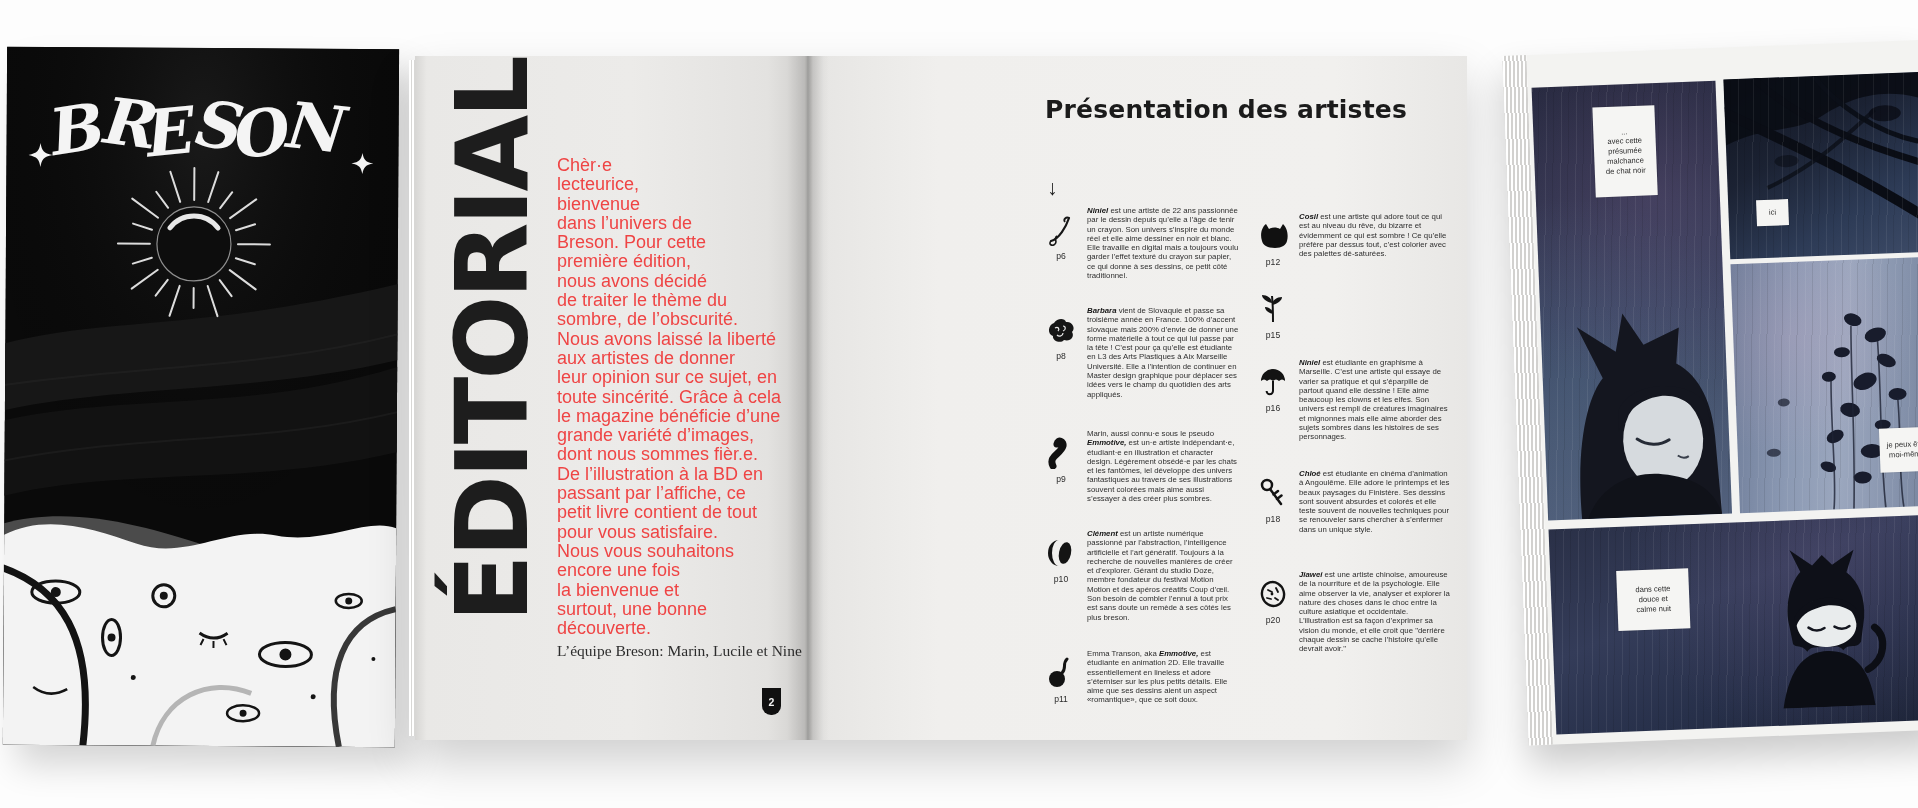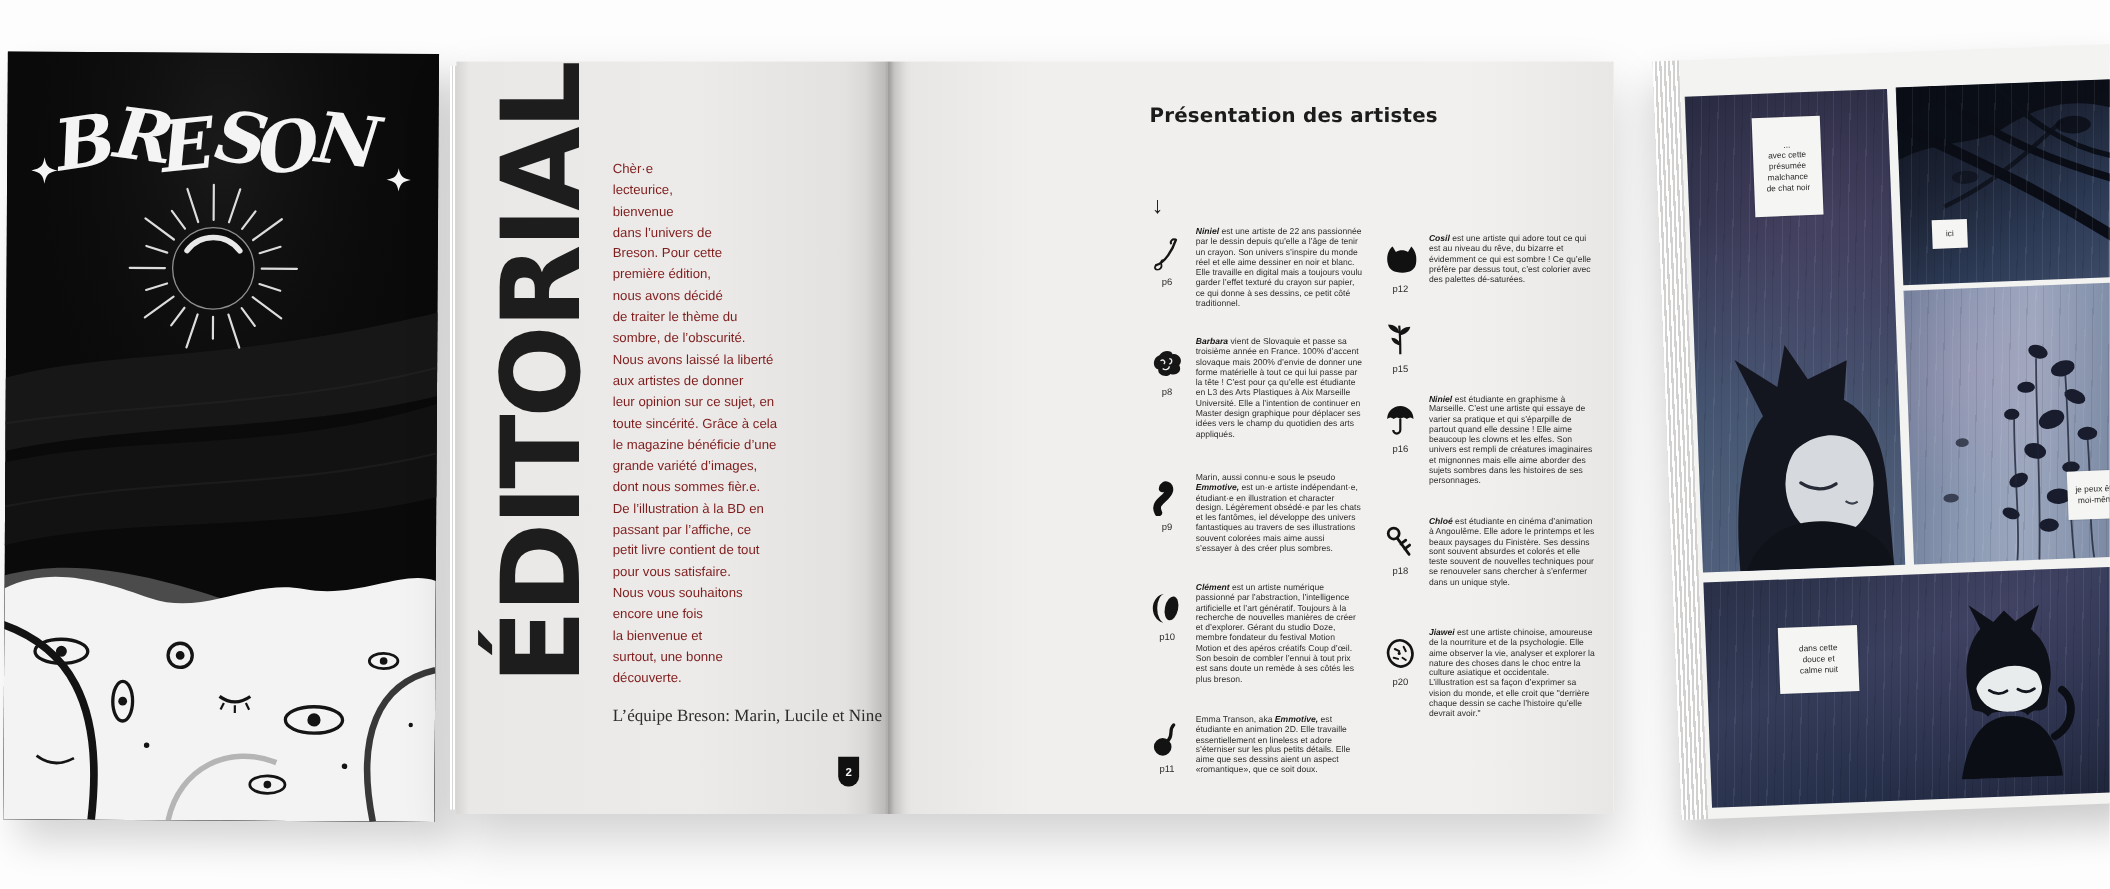--- a/index.html
+++ b/index.html
@@ -20,28 +20,28 @@
       background:linear-gradient(to right,#c9c8c6 0,#e7e6e4 2.5%,#f0efed 20%,#f1f0ee 80%,#e8e7e5 100%);}
   .gutter{position:absolute;left:372px;top:0;width:42px;height:100%;pointer-events:none;
       background:linear-gradient(to right,rgba(0,0,0,0) 0,rgba(0,0,0,.10) 42%,rgba(0,0,0,.22) 50%,rgba(0,0,0,.07) 62%,rgba(0,0,0,0) 100%);}
   .spread::before{content:"";position:absolute;left:-6px;top:4px;bottom:4px;width:7px;
       background:repeating-linear-gradient(to right,#fff 0 2px,#d8d7d5 2px 3px);}
 
   .edit-title{position:absolute;left:24px;top:566px;width:552px;height:110px;
       transform:rotate(-90deg);transform-origin:0 0;
       font-family:"DejaVu Sans",sans-serif;font-weight:bold;font-size:99px;line-height:108px;
       letter-spacing:-3px;color:#1d1d1d;white-space:nowrap;}
-  .edit-body{position:absolute;left:142px;top:88px;width:258px;white-space:pre-line;
-      font-size:12px;line-height:19.3px;color:#7f1d1d;}
+  .edit-body{position:absolute;left:142px;top:100px;width:258px;white-space:pre-line;
+      font-size:18px;line-height:19.3px;color:#ef4444;}
   .edit-sign{position:absolute;left:142px;top:586px;width:250px;font-size:15.5px;color:#2d2d2d;font-family:Liberation Serif, serif;}
   .page-tab{position:absolute;left:347px;top:632px;width:19px;height:27px;background:#101010;
       border-radius:0 0 9px 9px;display:flex;align-items:center;justify-content:center;
       color:#f4f4f4;font-size:10.5px;font-weight:bold;}
 
-  .art-heading{position:absolute;left:630px;top:39px;font-size:18px;font-weight:bold;
+  .art-heading{position:absolute;left:630px;top:39px;font-size:25px;font-weight:bold;
       color:#1b1b1b;letter-spacing:.2px;font-family:"DejaVu Sans",sans-serif;}
   .art-intro{position:absolute;left:630px;top:73px;width:308px;white-space:pre-line;
       font-size:11.5px;line-height:15px;color:#333;}
   .art-arrow{position:absolute;left:632px;top:120px;font-size:21px;color:#1c1c1c;font-weight:bold;}
 
   .artist{position:absolute;display:flex;gap:8px;width:196px;}
   .aicol{flex:0 0 36px;display:flex;flex-direction:column;align-items:center;padding-top:8px;}
   .aicol svg{width:30px;height:32px;}
   .apage{font-size:8.6px;color:#2c2c2c;margin-top:5px;}
   .abio{margin:0;font-size:7.8px;line-height:9.3px;color:#2e2e2e;width:152px;}

